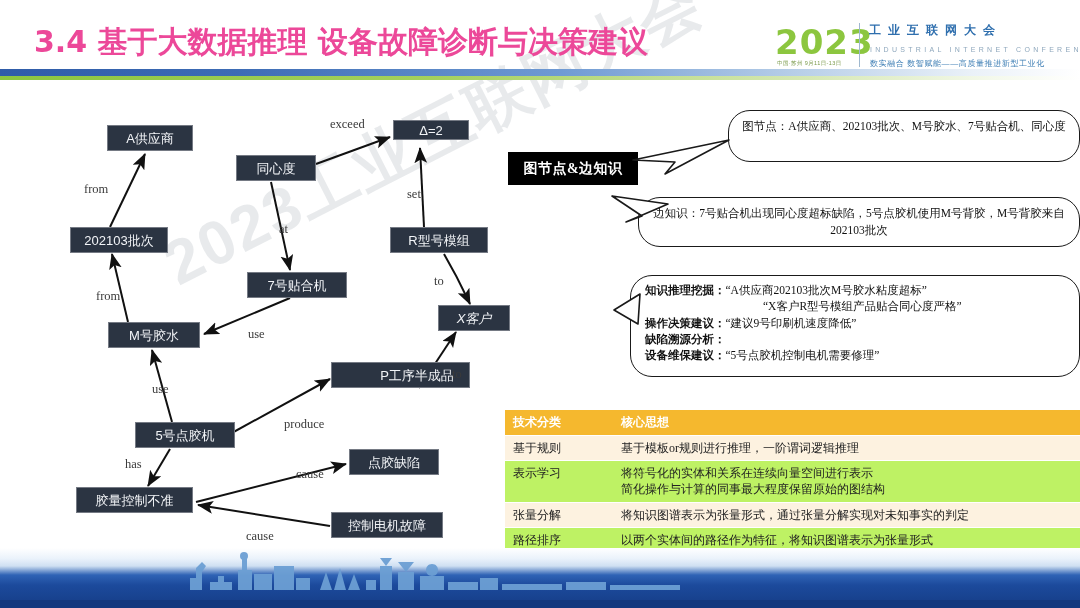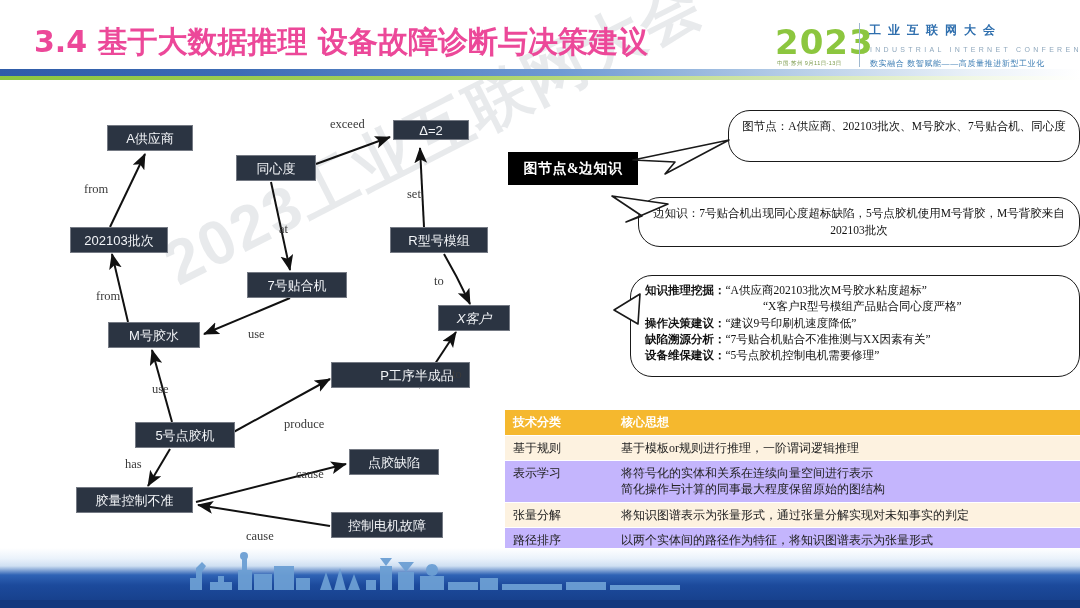--- a/index.html
+++ b/index.html
@@ -89,21 +89,21 @@
 
   
   #tbl{position:absolute;left:505px;top:410px;width:575px;
        font-family:"Liberation Serif","DejaVu Serif",serif;
        border-collapse:collapse;font-size:12px;color:#222;}
   #tbl th{background:#f5b82e;color:#ffffff;font-weight:bold;text-align:left;
           padding:4px 8px;font-size:12px;border-bottom:1px solid #fff;}
   #tbl td{padding:4px 8px;vertical-align:top;line-height:1.35;border-bottom:1px solid #ffffff;}
   #tbl td.c1{width:92px;white-space:nowrap;}
   #tbl tr.odd td{background:#fdf2e0;}
-  #tbl tr.even td{background:#c4b5fd;}
+  #tbl tr.even td{background:#bef264;}
 
   
   #footer{position:absolute;left:0;top:548px;width:1080px;height:60px;overflow:hidden;}
   #footer-sky{position:absolute;left:0;top:0;width:1080px;height:60px;
     background:linear-gradient(to bottom,#ffffff 0%,#eaf2fb 18%,#cfe0f2 30%,#2f63b5 45%,#1c4a9c 62%,#153c85 100%);}
   #skyline{position:absolute;left:180px;bottom:18px;}
   #footer-tail{position:absolute;left:0;bottom:0;width:1080px;height:8px;background:#13387e;}
 </style>
 </head>
 <body>
@@ -204,21 +204,20 @@
       </div>
       <div class="row cont">
         <span class="v">“X客户R型号模组产品贴合同心度严格”</span>
       </div>
       <div class="row">
         <span class="k">操作决策建议：</span>
         <span class="v">“建议9号印刷机速度降低”</span>
       </div>
       <div class="row">
         <span class="k">缺陷溯源分析：</span>
-        <span class="v">“7号贴合机贴合不准推测与XX因素有关”</span>
       </div>
       <div class="row">
         <span class="k">设备维保建议：</span>
         <span class="v">“5号点胶机控制电机需要修理”</span>
       </div>
     </div>
   </div>
   <svg class="tail" style="left:608px;top:290px;" width="40" height="46">
     <path d="M32,4 L6,20 L30,34 z" fill="#fff" stroke="#1a1a1a" stroke-width="1.6" stroke-linejoin="round"></path>
   </svg>

